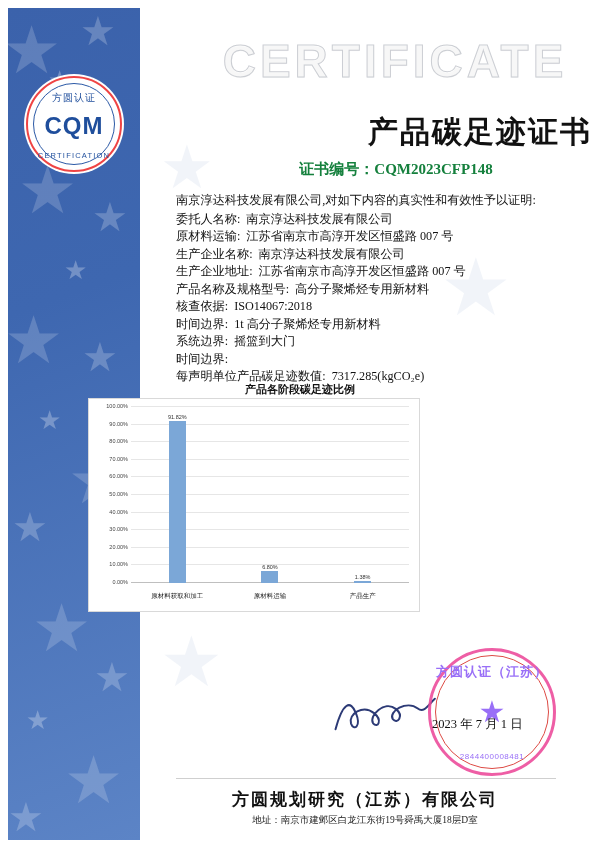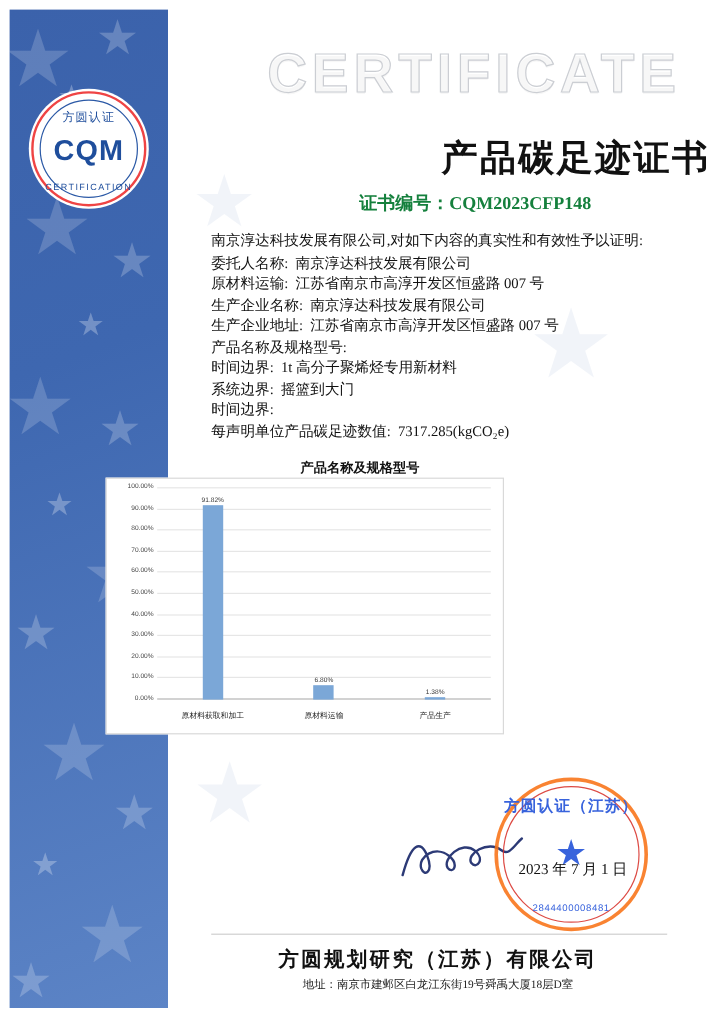--- a/index.html
+++ b/index.html
@@ -284,26 +284,26 @@
     font-family: "Liberation Serif", serif;
     font-size: 26px;
     font-style: italic;
     transform: rotate(-6deg);
     opacity: 0.92;
   }
   
   .seal {
     position: absolute;
     top: 648px;
-    left: 412px;
+    left: 428px;
     width: 122px;
     height: 122px;
     border-radius: 50%;
-    border: 3px solid #f97316;
-    color: #1d4ed8;
+    border: 3px solid #ec4899;
+    color: #8b5cf6;
     opacity: 0.88;
   }
   .seal .inner-ring {
     position: absolute;
     left: 4px; top: 4px; right: 4px; bottom: 4px;
     border-radius: 50%;
     border: 1px solid #d8312a;
   }
   .seal .seal-star {
     position: absolute;
@@ -419,20 +419,25 @@
       <div class="row">
         <span class="k">生产企业名称:</span>
         <span class="v">南京淳达科技发展有限公司</span>
       </div>
       <div class="row">
         <span class="k">生产企业地址:</span>
         <span class="v">江苏省南京市高淳开发区恒盛路 007 号</span>
       </div>
       <div class="row">
         <span class="k">产品名称及规格型号:</span>
+        <span class="v">高分子聚烯烃专用新材料</span>
+      </div>
+      <div class="row">
+        <span class="k">核查依据:</span>
+        <span class="v">ISO14067:2018</span>
       </div>
       <div class="row">
         <span class="k">时间边界:</span>
         <span class="v">1t 高分子聚烯烃专用新材料</span>
       </div>
       <div class="row">
         <span class="k">系统边界:</span>
         <span class="v">摇篮到大门</span>
       </div>
       <div class="row">
@@ -449,21 +454,21 @@
     <div class="footer-addr" style="left:10px; top:806px; width:430px;">地址：南京市建邺区白龙江东街19号舜禹大厦18层D室</div>
   </div>
 
   <div class="logo">
     <div class="ring"></div>
     <div class="cn">方圆认证</div>
     <div class="cqm">CQM</div>
     <div class="en">CERTIFICATION</div>
   </div>
 
-  <div class="chart-title" style="left:170px;">产品名称及规格型号</div>
+  <div class="chart-title" style="left:170px;">产品各阶段碳足迹比例</div>
   <div class="chart-box">
     <div class="plot">
       <div class="gridline" style="bottom:0%;">
           <span class="ytick">0.00%</span>
         </div>
       <div class="gridline" style="bottom:10%;">
           <span class="ytick">10.00%</span>
         </div>
       <div class="gridline" style="bottom:20%;">
           <span class="ytick">20.00%</span>

